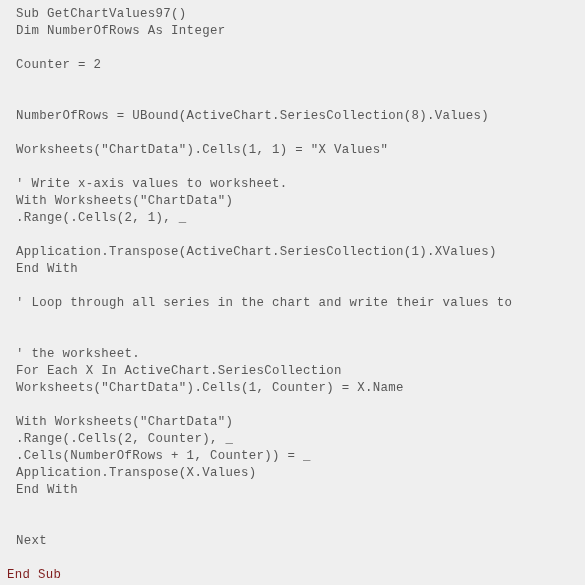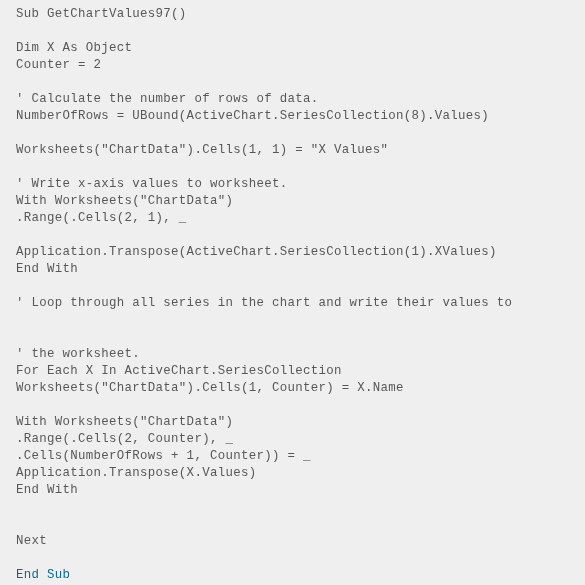--- a/index.html
+++ b/index.html
@@ -38,24 +38,23 @@
   }
   .code-line.blank {
     color: transparent;
   }
 </style>
 </head>
 <body>
 
 <div id="code-listing" style="background: rgb(239, 239, 239);">
     <div class="code-line" style="top: 6px; left: 16px; color: rgb(88, 88, 88);">Sub GetChartValues97()</div>
-    <div class="code-line" style="top: 40px; left: 16px; color: rgb(88, 88, 88);">Dim X As Object</div>
+    <div class="code-line" style="top: 23px; left: 16px; color: rgb(88, 88, 88);">Dim NumberOfRows As Integer</div>
     <div class="code-line" style="top: 57px; left: 16px; color: rgb(88, 88, 88);">Counter = 2</div>
     <div class="code-line blank" style="top: 74px; left: 16px; color: rgb(88, 88, 88);">&nbsp;</div>
-    <div class="code-line" style="top: 91px; left: 16px; color: rgb(88, 88, 88);">' Calculate the number of rows of data.</div>
     <div class="code-line" style="top: 108px; left: 16px; color: rgb(88, 88, 88);">NumberOfRows = UBound(ActiveChart.SeriesCollection(8).Values)</div>
     <div class="code-line blank" style="top: 125px; left: 16px; color: rgb(88, 88, 88);">&nbsp;</div>
     <div class="code-line" style="top: 142px; left: 16px; color: rgb(88, 88, 88);">Worksheets("ChartData").Cells(1, 1) = "X Values"</div>
     <div class="code-line blank" style="top: 159px; left: 16px; color: rgb(88, 88, 88);">&nbsp;</div>
     <div class="code-line" style="top: 176px; left: 16px; color: rgb(88, 88, 88);">' Write x-axis values to worksheet.</div>
     <div class="code-line" style="top: 193px; left: 16px; color: rgb(88, 88, 88);">With Worksheets("ChartData")</div>
     <div class="code-line" style="top: 210px; left: 16px; color: rgb(88, 88, 88);">.Range(.Cells(2, 1), _</div>
     <div class="code-line" style="top: 244px; left: 16px; color: rgb(88, 88, 88);">Application.Transpose(ActiveChart.SeriesCollection(1).XValues)</div>
     <div class="code-line" style="top: 261px; left: 16px; color: rgb(88, 88, 88);">End With</div>
     <div class="code-line blank" style="top: 278px; left: 16px; color: rgb(88, 88, 88);">&nbsp;</div>
@@ -67,14 +66,14 @@
     <div class="code-line" style="top: 380px; left: 16px; color: rgb(88, 88, 88);">Worksheets("ChartData").Cells(1, Counter) = X.Name</div>
     <div class="code-line blank" style="top: 397px; left: 16px; color: rgb(88, 88, 88);">&nbsp;</div>
     <div class="code-line" style="top: 414px; left: 16px; color: rgb(88, 88, 88);">With Worksheets("ChartData")</div>
     <div class="code-line" style="top: 431px; left: 16px; color: rgb(88, 88, 88);">.Range(.Cells(2, Counter), _</div>
     <div class="code-line" style="top: 448px; left: 16px; color: rgb(88, 88, 88);">.Cells(NumberOfRows + 1, Counter)) = _</div>
     <div class="code-line" style="top: 465px; left: 16px; color: rgb(88, 88, 88);">Application.Transpose(X.Values)</div>
     <div class="code-line" style="top: 482px; left: 16px; color: rgb(88, 88, 88);">End With</div>
     <div class="code-line blank" style="top: 499px; left: 16px; color: rgb(88, 88, 88);">&nbsp;</div>
     <div class="code-line" style="top: 533px; left: 16px; color: rgb(88, 88, 88);">Next</div>
     <div class="code-line blank" style="top: 550px; left: 16px; color: rgb(88, 88, 88);">&nbsp;</div>
-    <div class="code-line" style="top: 567px; left: 16px; color: #0369a1;">End Sub</div>
+    <div class="code-line" style="top: 567px; left: 7px; color: #7f1d1d;">End Sub</div>
   </div>
 
 </body></html>

